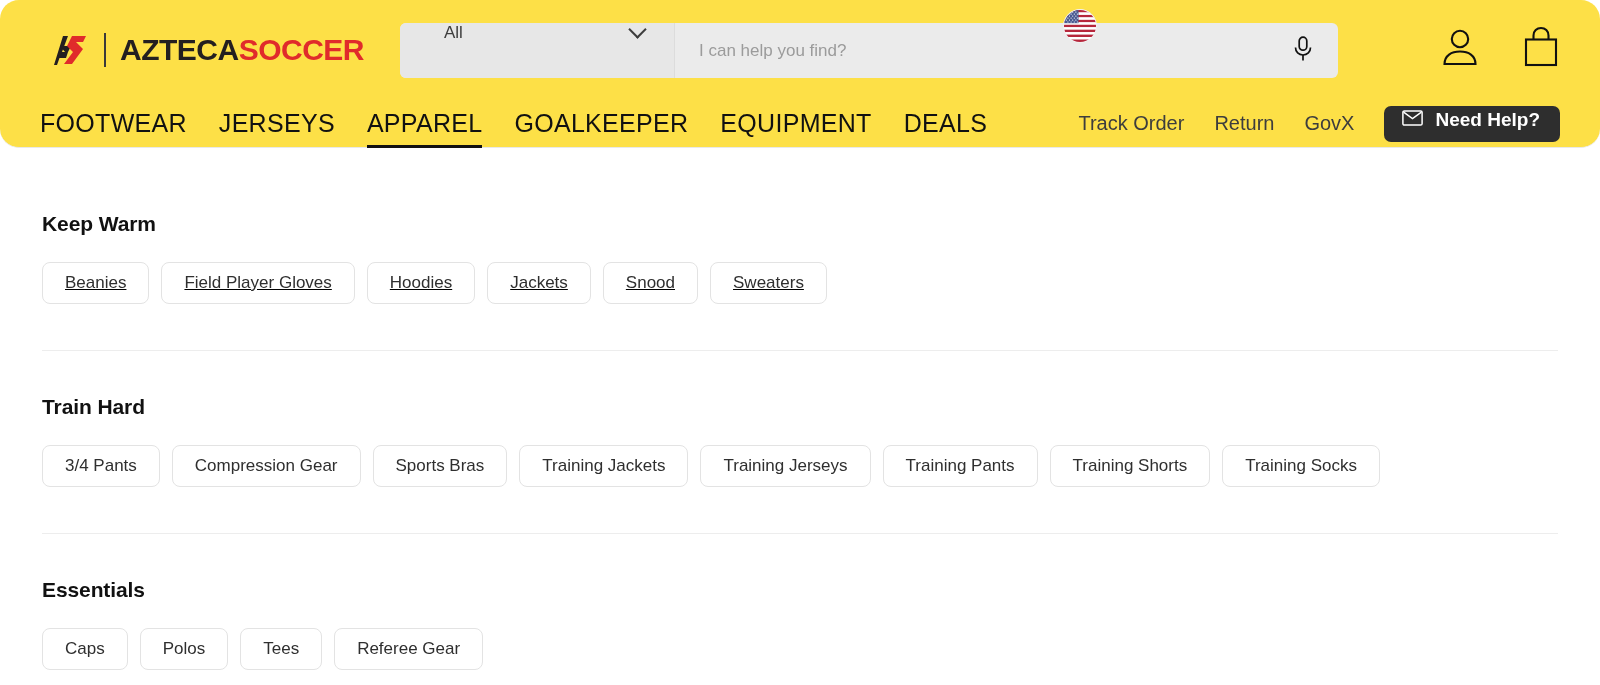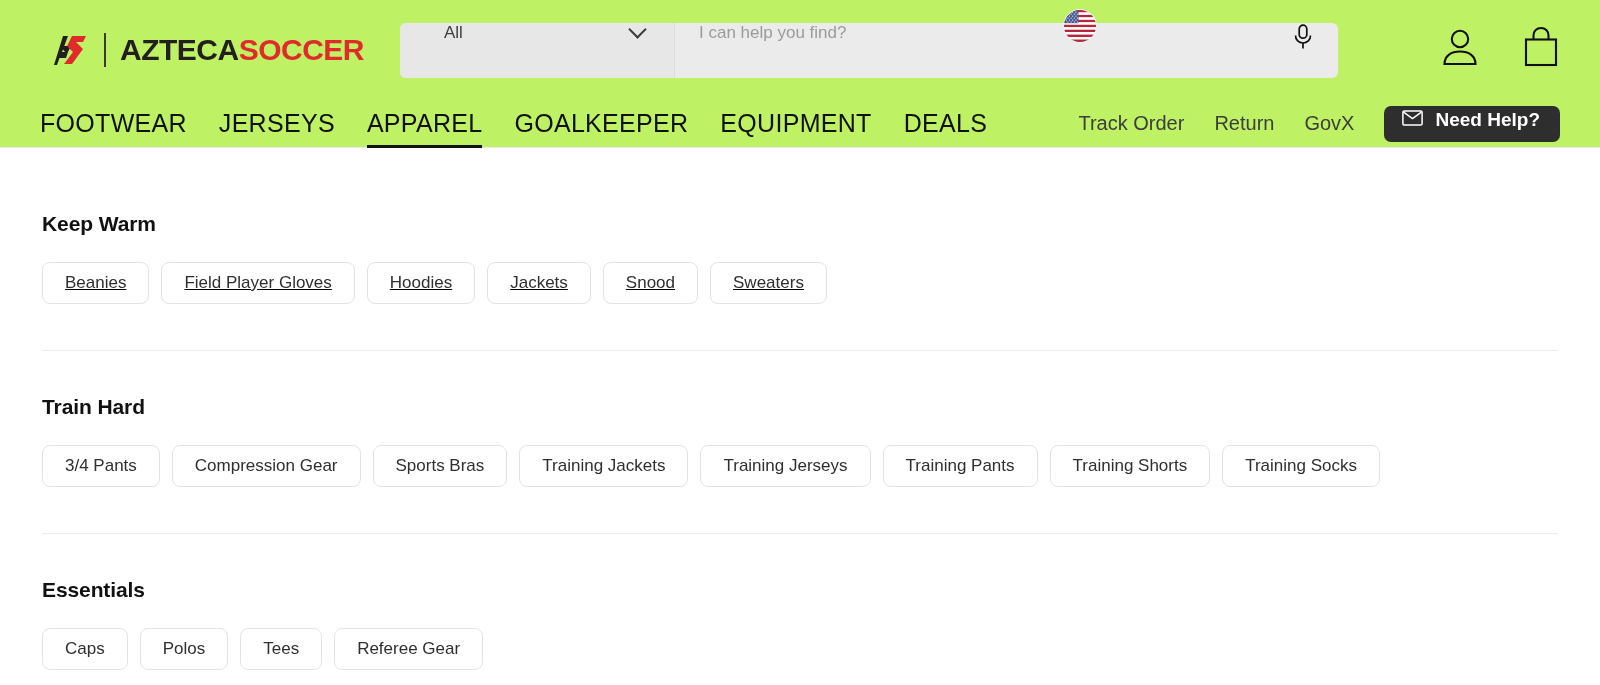--- a/index.html
+++ b/index.html
@@ -16,22 +16,23 @@
     position: relative;
     width: 1600px;
     height: 685px;
     background: #fff;
   }
 
   
   .header {
     position: relative;
     height: 148px;
-    background: #bef264;
+    background: #fde047;
     border-bottom: 1px solid #e9e9e9;
+    border-radius: 19px;
   }
 
   .header-top {
     position: relative;
     height: 100px;
     display: flex;
     align-items: center;
     padding: 0 40px;
   }
 
@@ -100,21 +101,21 @@
     position: absolute;
     left: 1px; top: 0px;
     width: 11px; height: 11px;
     border-right: 2px solid #3d3d3d;
     border-bottom: 2px solid #3d3d3d;
     transform: rotate(45deg);
   }
   .search-field {
     flex: 1;
     display: flex;
-    align-items: flex-start;
+    align-items: center;
     padding: 0 22px 0 24px;
     position: relative;
   }
   .search-input {
     flex: 1;
     border: none;
     outline: none;
     background: transparent;
     font-family: "Liberation Sans", sans-serif;
     font-size: 17px;

